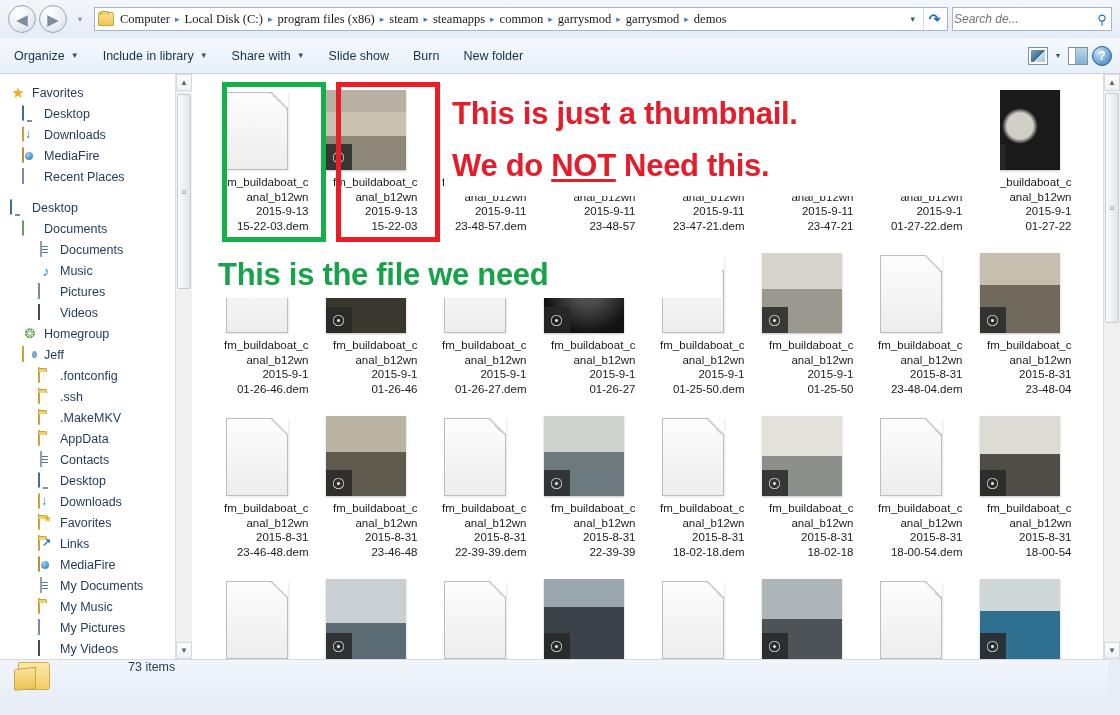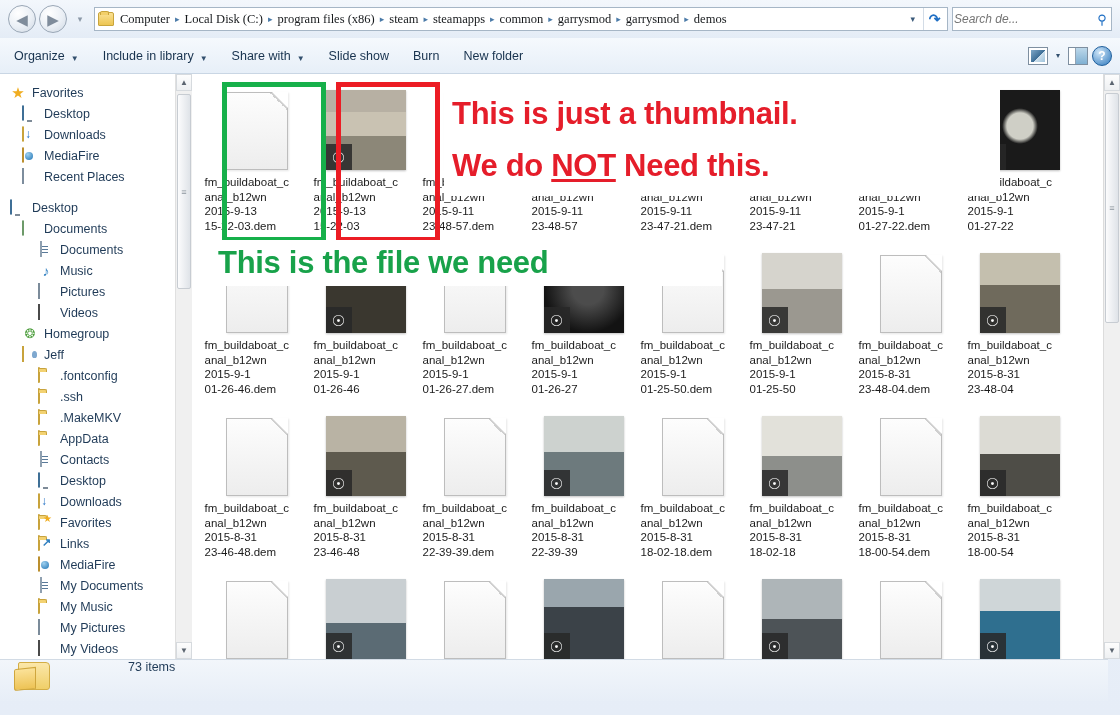--- a/index.html
+++ b/index.html
@@ -78,21 +78,21 @@
 
   
   .toolbar {
     position: absolute; left: 0; top: 38px; width: 1120px; height: 36px;
     background: linear-gradient(#f5f9fd, #e7eff8);
     border-bottom: 1px solid #c9d6e4;
     display: flex; align-items: center;
   }
   .tb-item {
     font-size: 12.5px; color: #17324e; padding: 4px 10px; margin-left: 4px;
-    display: flex; align-items: flex-end; gap: 6px; white-space: nowrap;
+    display: flex; align-items: center; gap: 6px; white-space: nowrap;
   }
   .tb-item .car { font-size: 8px; color: #33506e; }
   .tb-spacer { flex: 1; }
   .tb-right { display: flex; align-items: center; gap: 4px; padding-right: 8px; }
   .viewicon {
     width: 20px; height: 18px; border: 1px solid #7e8fa0; background: #fff;
     position: relative; overflow: hidden;
   }
   .viewicon:before {
     content: ""; position: absolute; inset: 2px;
@@ -262,21 +262,21 @@
     width: 80px; height: 80px; position: relative; overflow: hidden;
     box-shadow: 0 1px 2px rgba(0,0,0,.25);
   }
   .vbadge {
     position: absolute; left: 0; bottom: 0; width: 26px; height: 26px;
     background: rgba(40,40,40,.85);
     display: flex; align-items: center; justify-content: center;
     color: #fff; font-size: 15px; line-height: 1;
   }
   .label {
-    margin-top: 5px; width: 104px; text-align: left;
+    margin-top: 5px; width: 104px; text-align: right;
     font-size: 11.5px; line-height: 14.5px; color: #1b1b1b;
     word-break: break-all;
   }
 
   
   .cscroll {
     position: absolute; right: 0; top: 0; width: 17px; height: 100%;
     background: #f0f0f0; border-left: 1px solid #dcdcdc;
   }
   .cscroll .arrow {
@@ -324,21 +324,21 @@
   .anno-red {
     left: 444px; top: 84px; width: 556px; height: 112px;
     padding-left: 8px;
   }
   .anno-red .line {
     font-size: 31px; font-weight: bold; color: #e51d2a;
     line-height: 52px; letter-spacing: -0.3px; white-space: nowrap;
   }
   .anno-red u { text-underline-offset: 3px; }
   .anno-green {
-    left: 210px; top: 240px; width: 512px; height: 46px;
+    left: 210px; top: 252px; width: 512px; height: 46px;
     padding-left: 8px;
   }
   .anno-green .line {
     font-size: 31px; font-weight: bold; color: #18a24a;
     line-height: 46px; letter-spacing: -0.3px; white-space: nowrap;
   }
   .hl-box { position: absolute; pointer-events: none; }
   .hl-green { left: 222px; top: 82px; width: 104px; height: 160px; border: 5px solid #16b04a; }
   .hl-red   { left: 336px; top: 82px; width: 104px; height: 160px; border: 5px solid #ec1c24; }
 </style>

